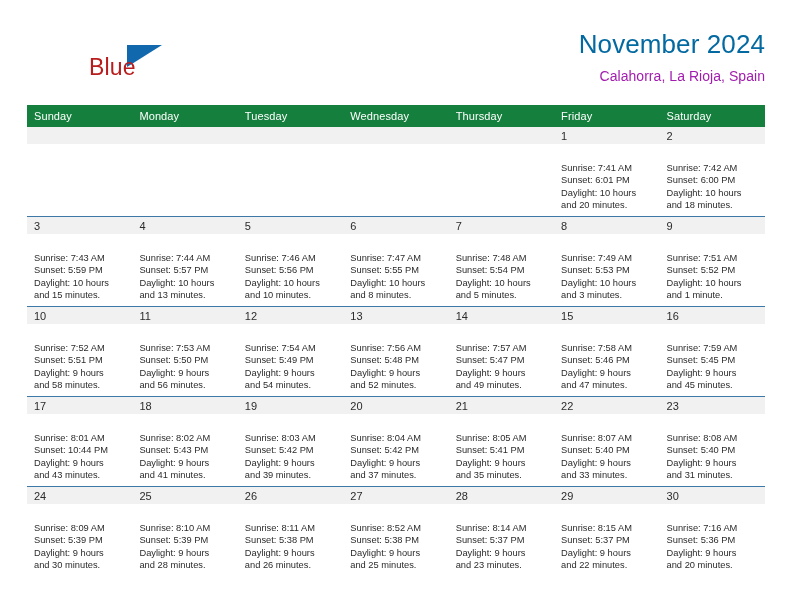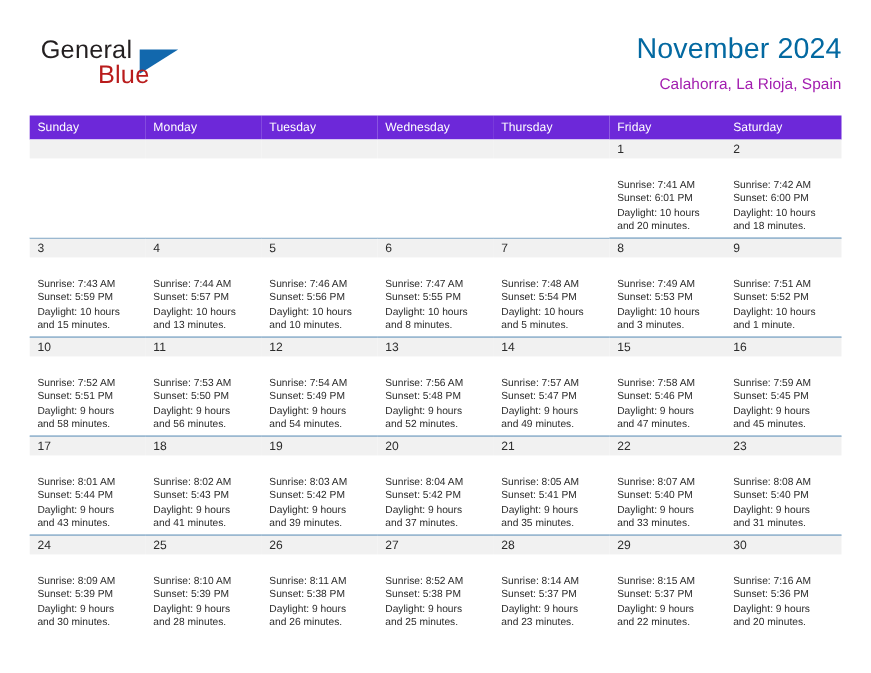--- a/index.html
+++ b/index.html
@@ -92,21 +92,21 @@
   .calendar {
     position: absolute;
     left: 27px;
     top: 105px;
     width: 738px;
     border-collapse: collapse;
     table-layout: fixed;
   }
 
   .calendar th {
-    background: #6d28d9;
+    background: #15803d;
     color: #ffffff;
     font-size: 11px;
     font-weight: normal;
     text-align: left;
     padding: 5px 0 5px 7px;
     height: 20px;
     letter-spacing: .1px;
     border: none;
   }
 
@@ -146,21 +146,20 @@
   .cell-info div { white-space: nowrap; }
 </style>
 </head>
 <body>
 
 <div class="page">
 
   <div class="header">
 
     <div class="brand">
-      <span class="brand-general">General</span>
       <span class="brand-triangle"></span>
       <span class="brand-blue">Blue</span>
     </div>
 
     <div class="title-block">
       <h1 class="cal-title">November 2024</h1>
       <p class="cal-subtitle">Calahorra, La Rioja, Spain</p>
     </div>
 
   </div>
@@ -384,21 +383,21 @@
               </div>
             </div>
           </td>
         </tr>
         <tr>
           <td>
             <div class="cell">
               <div class="daynum-band">17</div>
               <div class="cell-info">
                 <div>Sunrise: 8:01 AM</div>
-                <div>Sunset: 5:44 PM</div>
+                <div>Sunset: 10:44 PM</div>
                 <div>Daylight: 9 hours</div>
                 <div>and 43 minutes.</div>
               </div>
             </div>
           </td>
           <td>
             <div class="cell">
               <div class="daynum-band">18</div>
               <div class="cell-info">
                 <div>Sunrise: 8:02 AM</div>

